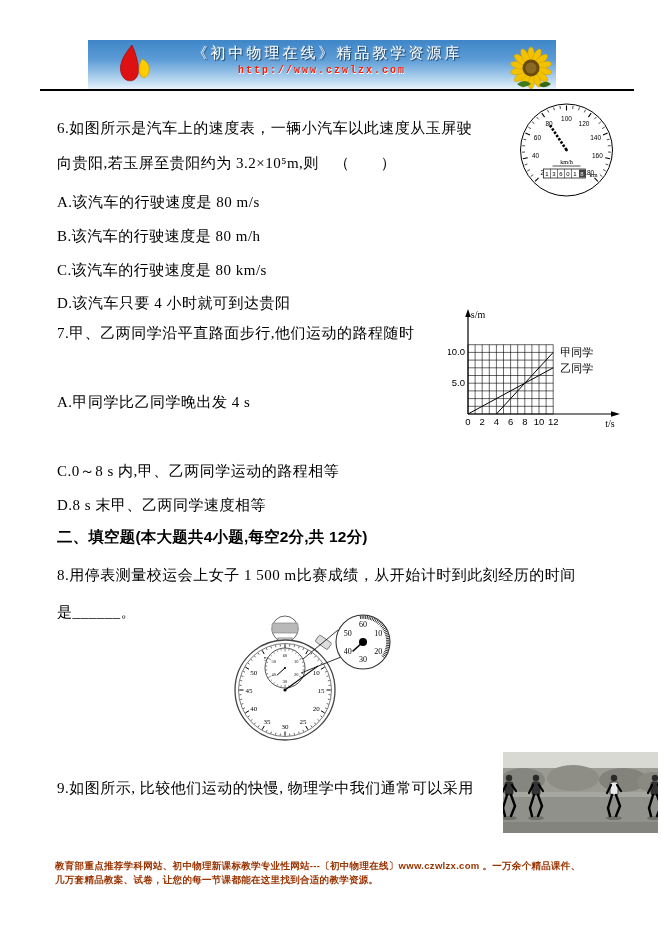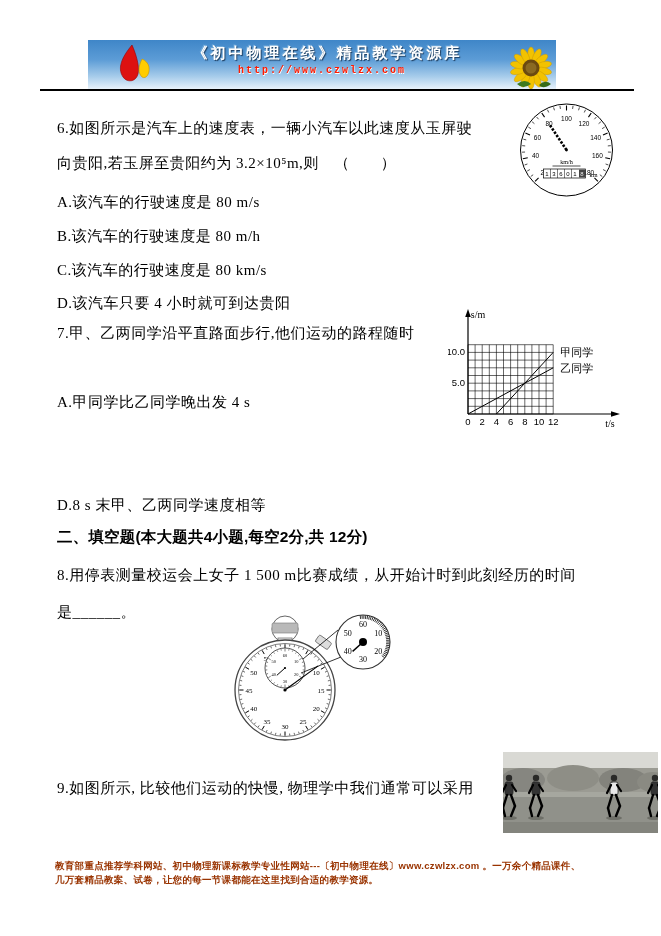--- a/index.html
+++ b/index.html
@@ -1,21 +1,21 @@
 <!DOCTYPE html>
 <html><head>
 <meta charset="utf-8">
 <style>
   html,body{margin:0;padding:0;background:#fff;}
   .page{position:relative;width:661px;height:936px;background:#ffffff;overflow:hidden;
         font-family:"Liberation Serif","DejaVu Serif",serif;color:#000;}
   .banner{position:absolute;left:88px;top:40px;width:468px;height:49px;overflow:hidden;
           background:linear-gradient(180deg,#3f86c8 0%,#5c9cd6 40%,#a8cdeb 75%,#e8f2fb 100%);}
   .banner-title{position:absolute;left:0;right:0;top:4px;text-align:center;color:#fff;
-          font-weight:bold;font-size:15px;letter-spacing:3px;
+          font-weight:normal;font-size:15px;letter-spacing:3px;
           text-shadow:1px 1px 1px #1a3a5c, -1px -1px 0 #6fa8d8;padding-left:11px;}
   .banner-url{position:absolute;left:0;right:0;top:25px;text-align:center;
           font-weight:bold;font-size:10px;letter-spacing:2px;font-family:"Liberation Mono","DejaVu Sans Mono",monospace;
           text-shadow:0.5px 0.5px 0 #fff;}
   .logo{position:absolute;left:26px;top:3px;}
   .sunflower{position:absolute;right:2px;top:4px;}
   .rule{position:absolute;left:40px;top:89px;width:594px;height:2px;background:#000;}
   .tline{position:absolute;left:57px;font-size:15px;white-space:pre;letter-spacing:0.5px;margin-top:20px;}
   .sec-head{font-weight:bold;font-size:15.5px;font-family:"Liberation Sans","DejaVu Sans",sans-serif;letter-spacing:0.2px;}
   .fig{position:absolute;}
@@ -129,20 +129,21 @@
         <text x="75" y="76.3" font-size="6" text-anchor="middle" font-family="Liberation Sans, sans-serif" fill="#000">1</text>
         <rect x="79" y="69.5" width="6" height="8" fill="#444"></rect>
         <text x="82" y="76.3" font-size="6" text-anchor="middle" font-family="Liberation Sans, sans-serif" fill="#000">8</text>
         <text x="82" y="76.3" font-size="6" text-anchor="middle" fill="#fff" font-family="Liberation Sans, sans-serif">8</text>
         <text x="93.5" y="77" font-size="6.2" text-anchor="middle" font-family="Liberation Serif, serif" fill="#000">km</text>
       </g>
   </svg>
 
   <div class="tline" style="top:304px">7.甲、乙两同学沿平直路面步行,他们运动的路程随时</div>
   <div class="tline" style="top:373px">A.甲同学比乙同学晚出发 4 s</div>
+  <div class="tline" style="top:442px">C.0～8 s 内,甲、乙两同学运动的路程相等</div>
   <div class="tline" style="top:476px">D.8 s 末甲、乙两同学速度相等</div>
 
   <svg class="fig" style="left:448px;top:306px" width="200" height="130" viewBox="0 0 200 130">
     <g id="graph-dyn">
         <line x1="20" y1="108" x2="20" y2="38.7" stroke="#000" stroke-width="0.6"></line>
         <line x1="27.1" y1="108" x2="27.1" y2="38.7" stroke="#000" stroke-width="0.6"></line>
         <line x1="34.2" y1="108" x2="34.2" y2="38.7" stroke="#000" stroke-width="0.6"></line>
         <line x1="41.3" y1="108" x2="41.3" y2="38.7" stroke="#000" stroke-width="0.6"></line>
         <line x1="48.4" y1="108" x2="48.4" y2="38.7" stroke="#000" stroke-width="0.6"></line>
         <line x1="55.5" y1="108" x2="55.5" y2="38.7" stroke="#000" stroke-width="0.6"></line>

